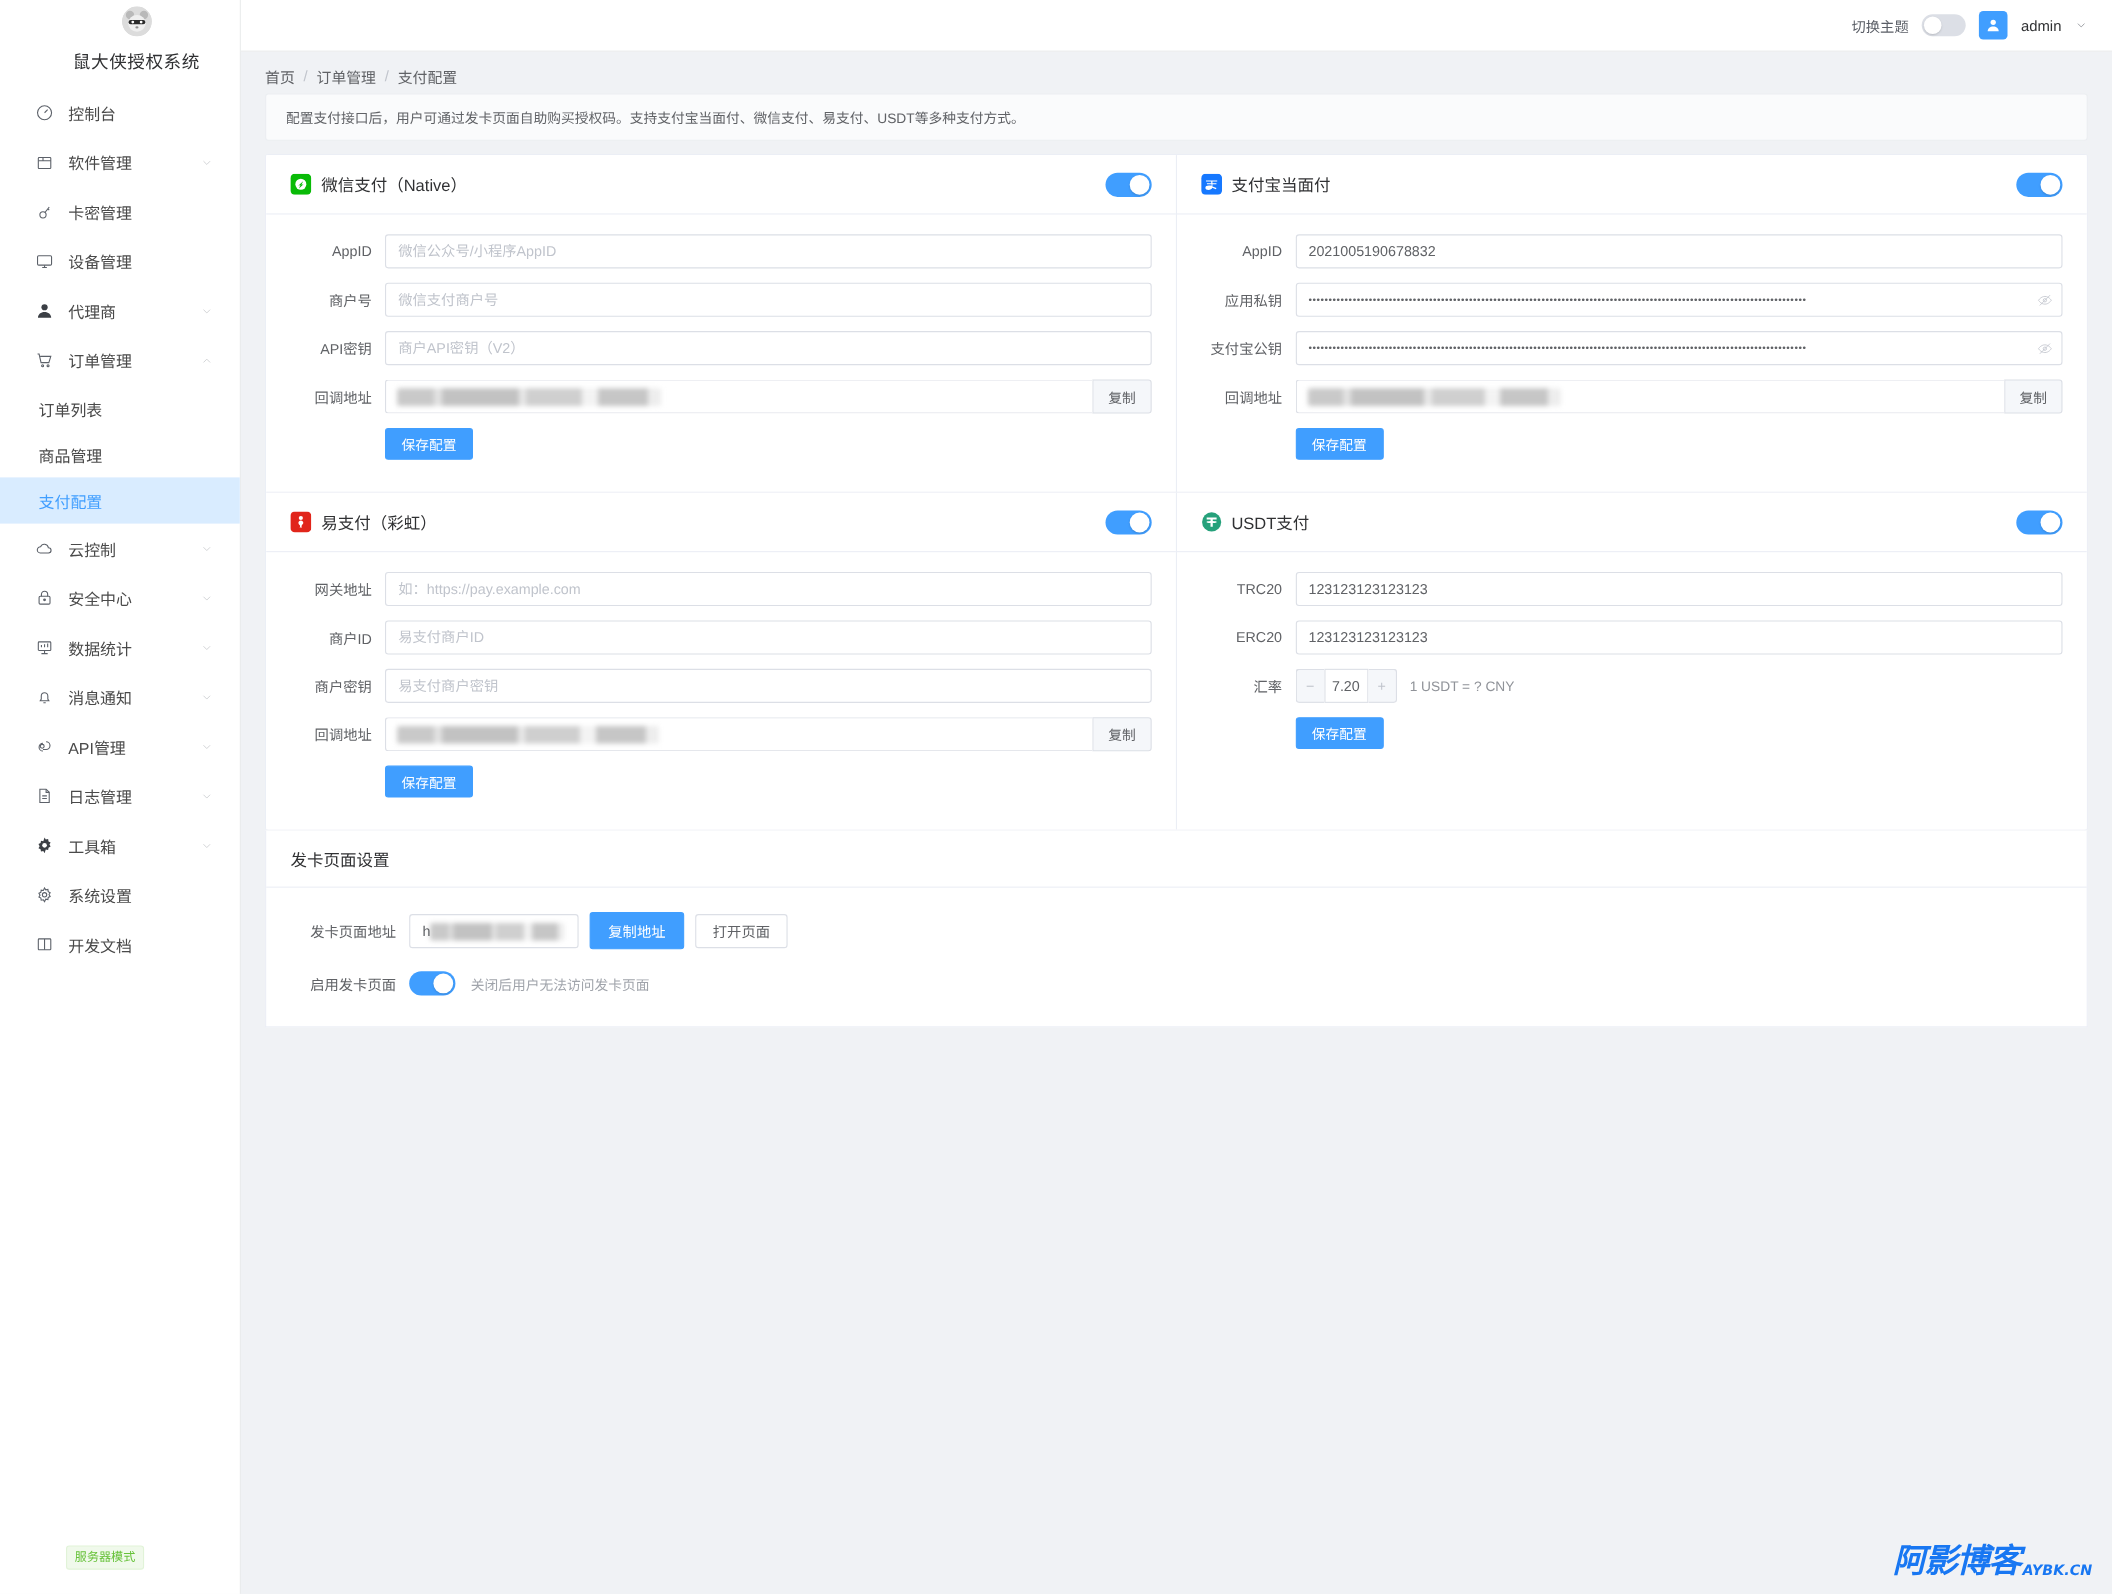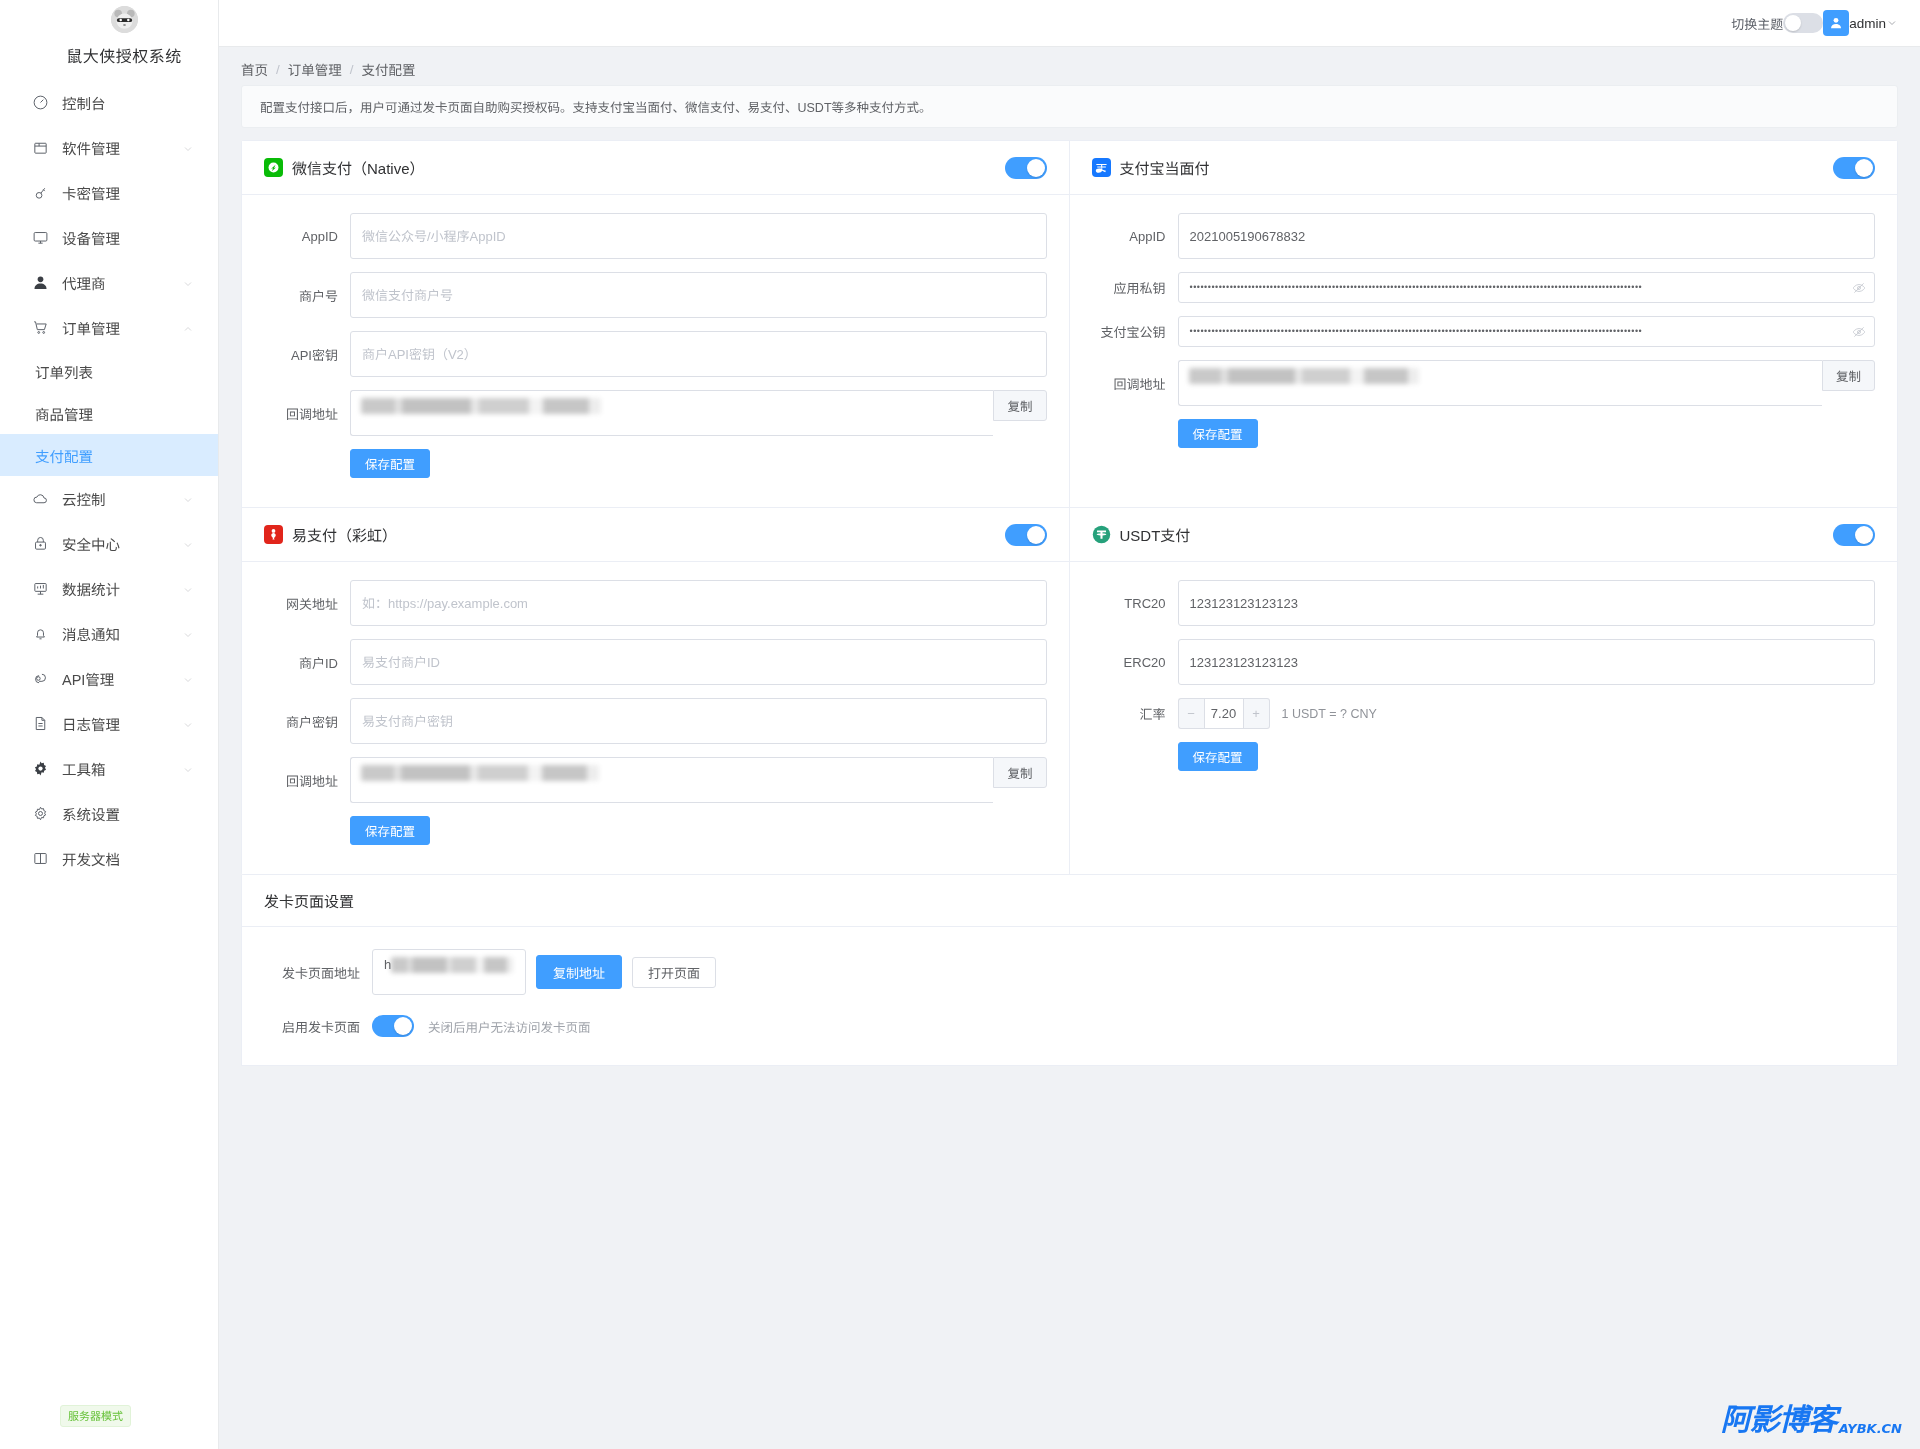--- a/index.html
+++ b/index.html
@@ -58,21 +58,21 @@
     position: absolute; left: 60px; bottom: 22px;
     background: #f0f9eb; color: #67c23a; border: 1px solid #e1f3d8;
     border-radius: 3px; font-size: 11px; padding: 2px 7px; line-height: 16px;
   }
 
   
   .main { flex: 1; height: 1449px; display: flex; flex-direction: column; position: relative; min-width:0;}
   .topbar {
     height: 47px; background: #fff; border-bottom: 1px solid #e8eaec;
     display: flex; align-items: center; justify-content: flex-end;
-    padding-right: 22px; gap: 0; flex: 0 0 47px;
+    padding-right: 22px; gap: 12px; flex: 0 0 47px;
   }
   .theme-label { font-size: 13px; color: #5a5e66; }
   .switch {
     width: 40px; height: 20px; border-radius: 10px; background: #dcdfe6;
     position: relative; cursor: pointer; flex: 0 0 40px;
   }
   .switch .knob {
     position: absolute; top: 2px; left: 2px; width: 16px; height: 16px;
     border-radius: 50%; background: #fff; transition: left .2s;
     box-shadow: 0 1px 2px rgba(0,0,0,.15);
@@ -122,21 +122,21 @@
 
   .card-body { padding: 18px 22px 16px 22px; }
 
   .form-row { display: flex; align-items: center; margin-bottom: 13px; }
   .form-label {
     width: 86px; flex: 0 0 86px; text-align: right; padding-right: 12px;
     font-size: 13px; color: #606266; white-space: nowrap;
   }
   .form-field { flex: 1; min-width: 0; display: flex; }
   .inp {
-    flex: 1; min-width: 0; height: 46px; border: 1px solid #dcdfe6; border-radius: 3px;
+    flex: 1; min-width: 0; height: 31px; border: 1px solid #dcdfe6; border-radius: 3px;
     padding: 0 11px; font-size: 13px; color: #606266; background: #fff;
     font-family: "Liberation Sans", sans-serif; outline: none;
   }
   .inp::placeholder { color: #c0c4cc; }
   .inp.has-suffix { border-right: none; border-top-right-radius:0; border-bottom-right-radius:0; }
   .inp-pass-wrap { position: relative; flex:1; min-width:0; display:flex;}
   .eye-btn {
     position: absolute; right: 9px; top: 0; height: 31px; display: flex; align-items: center;
     cursor: pointer; color: #c0c4cc;
   }

